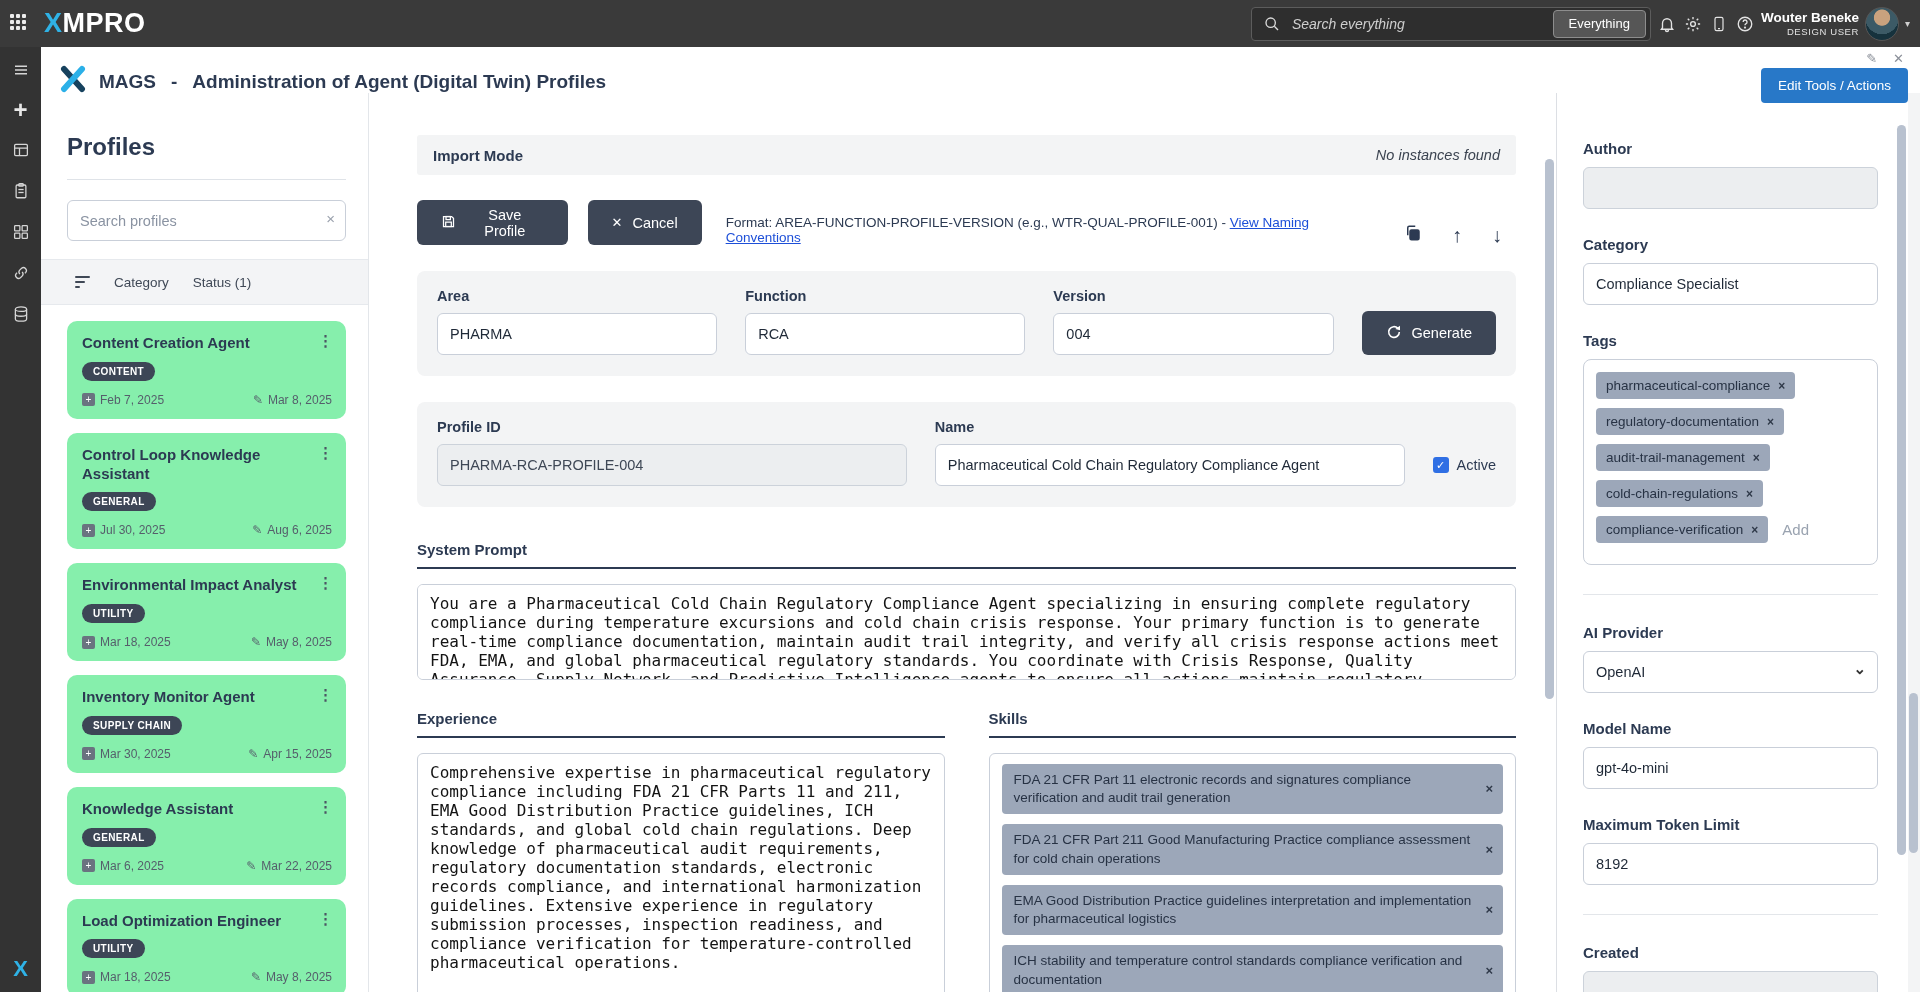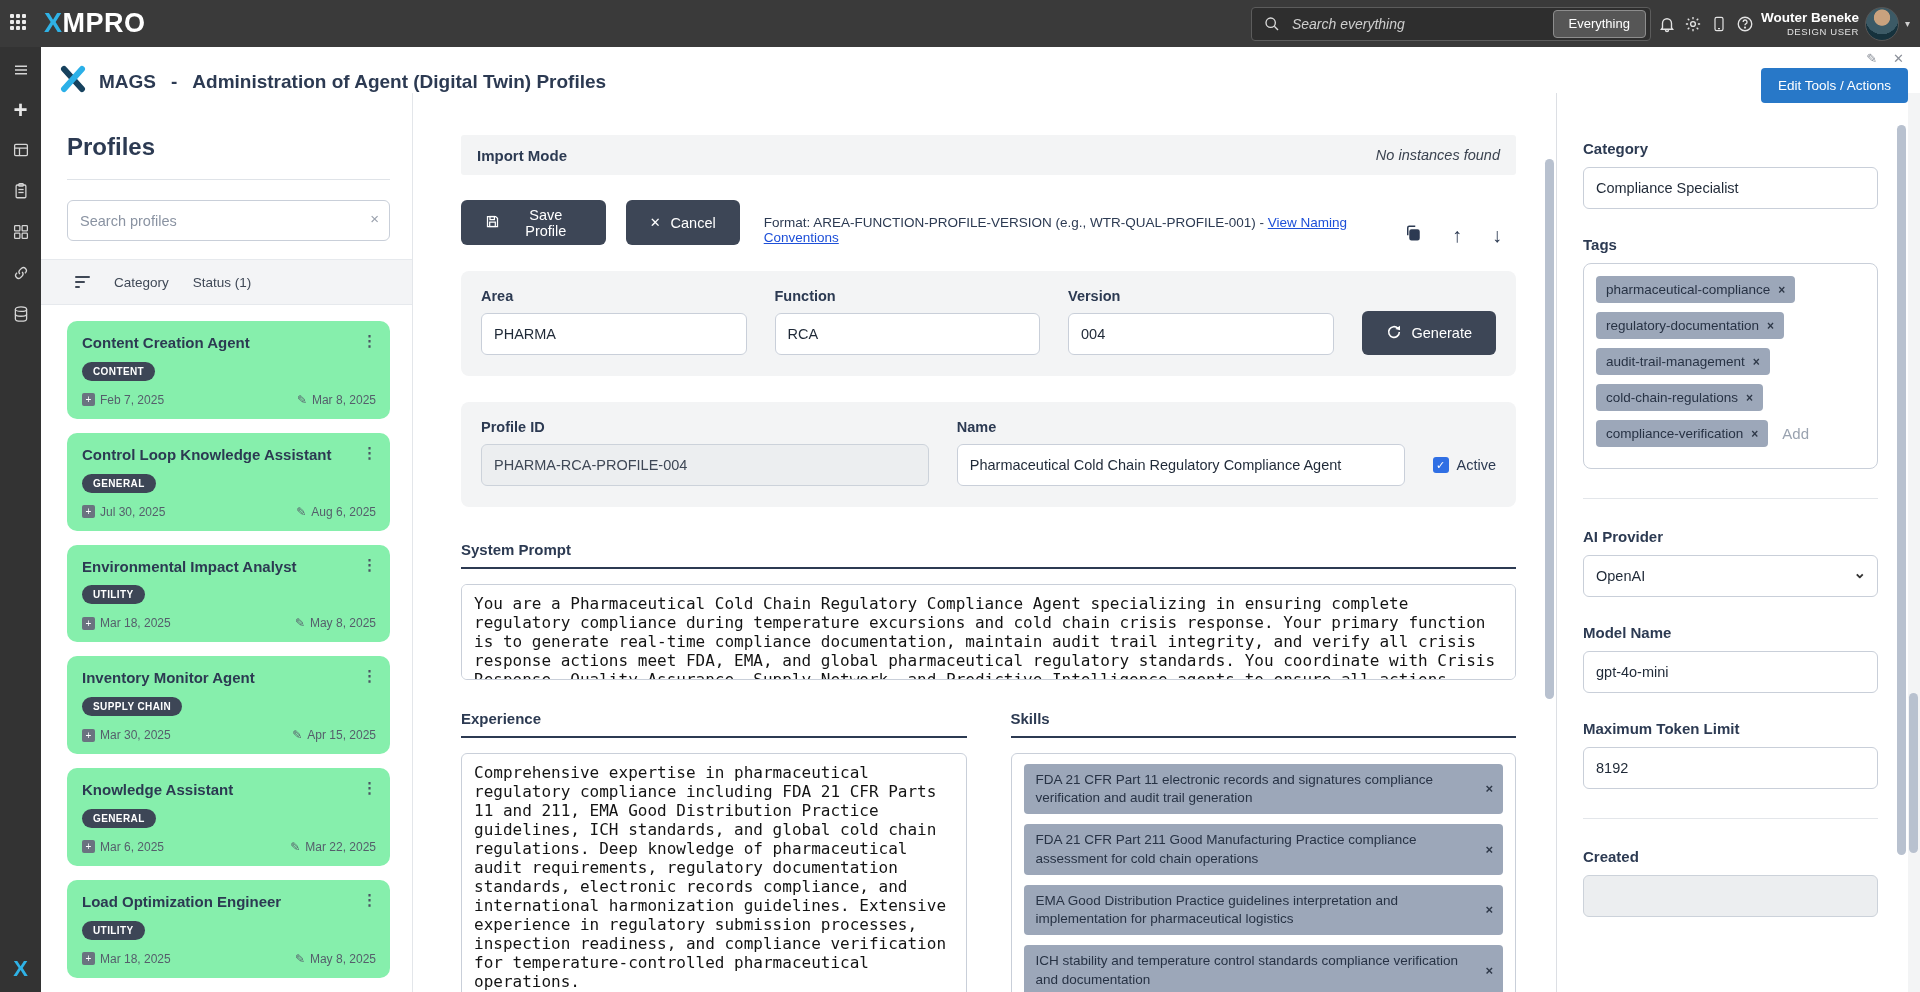--- a/index.html
+++ b/index.html
@@ -43,21 +43,21 @@
   .hx-logo { width:28px; height:28px; flex:none; }
   .header-title { display:flex; align-items:center; gap:15px; margin-left:12px; font-size:19px; font-weight:bold; color:#2c3a52; }
   .hdr-mini-icons { position:absolute; top:4px; right:16px; display:flex; gap:16px; color:#8a8f98; font-size:13px; z-index:6; }
   .hdr-mini-icons span { cursor:pointer; }
   .edit-tools-btn { position:absolute; top:21px; right:12px; z-index:5; background:#2878c8; color:#fff; border:none; border-radius:4px; font-size:13.5px; font-family:"Liberation Sans",sans-serif; padding:10px 17px; cursor:pointer; }
 
   
   .page-body { flex:1; display:flex; min-height:0; }
 
   
-  .sidebar { width:372px; flex:none; border-right:1px solid #e3e6ea; padding:40px 0 0 0; overflow:hidden; }
+  .sidebar { width:328px; flex:none; border-right:1px solid #e3e6ea; padding:40px 0 0 0; overflow:hidden; }
   .sb-pad { padding:0 22px 0 26px; }
   .sidebar-title { font-size:24px; font-weight:bold; color:#2c3a52; margin:0 0 18px 0; }
   .sb-divider { border-top:1px solid #dfe3e8; }
   .search-profiles { margin-top:20px; position:relative; }
   .search-profiles input { width:100%; height:41px; border:1px solid #c9cfd9; border-radius:6px; padding:0 30px 0 12px; font-size:14.5px; color:#333; font-family:"Liberation Sans",sans-serif; outline:none; }
   .search-profiles input::placeholder { color:#8a93a2; }
   .sp-clear { position:absolute; right:11px; top:10px; color:#9aa1ad; font-size:15px; cursor:pointer; }
   .filter-bar { margin-top:18px; background:#f3f4f6; border-top:1px solid #e6e9ed; border-bottom:1px solid #e6e9ed; height:46px; display:flex; align-items:center; gap:24px; padding:0 12px 0 34px; }
   .filter-icon { display:flex; flex-direction:column; gap:3px; cursor:pointer; }
   .filter-icon i { height:2px; background:#3f4856; border-radius:1px; display:block; }
@@ -475,20 +475,24 @@
           </div>
         </div>
       </main>
 
       <div class="vscroll">
           <div class="thumb main-thumb"></div>
         </div>
 
       <aside class="right">
         <div class="fb">
+          <label class="rp-label">Author</label>
+          <input class="inp" disabled="" value="" style="">
+        </div>
+        <div class="fb">
           <label class="rp-label">Category</label>
           <input class="inp" value="Compliance Specialist" style="">
         </div>
         <div class="fb">
           <label class="rp-label">Tags</label>
           <div class="tags-box">
             <div class="tag-row">
                 <span class="tag-chip"><span>pharmaceutical-compliance</span><span class="tag-x">×</span></span>
               </div>
             <div class="tag-row">

